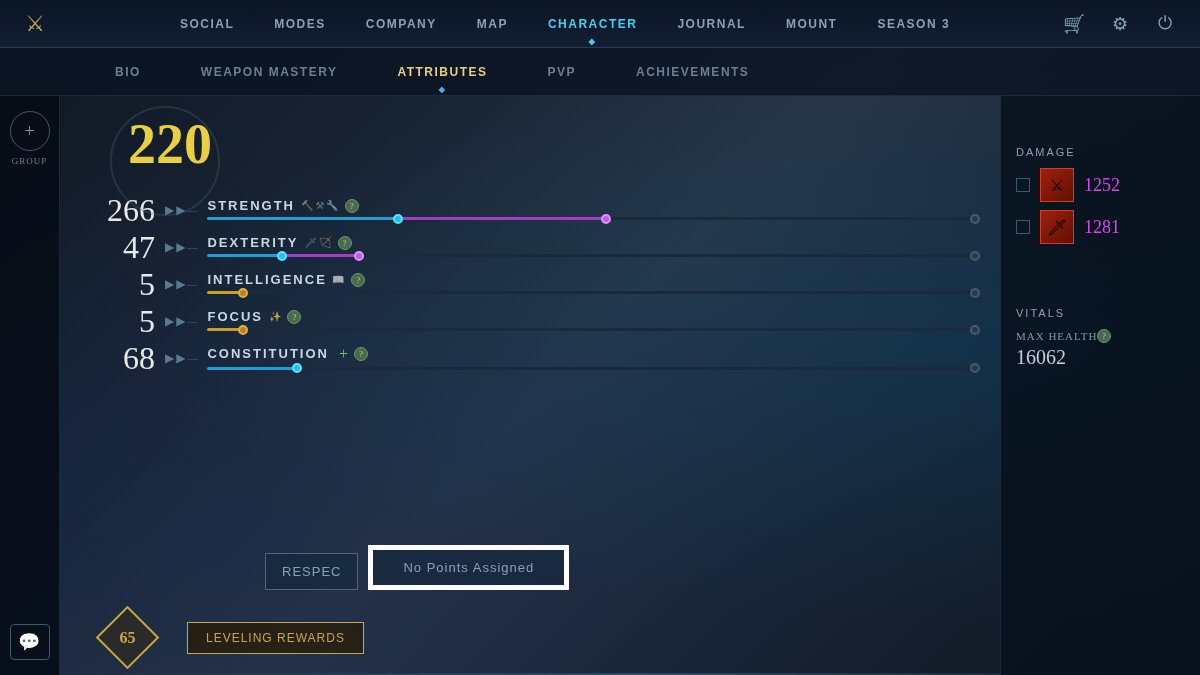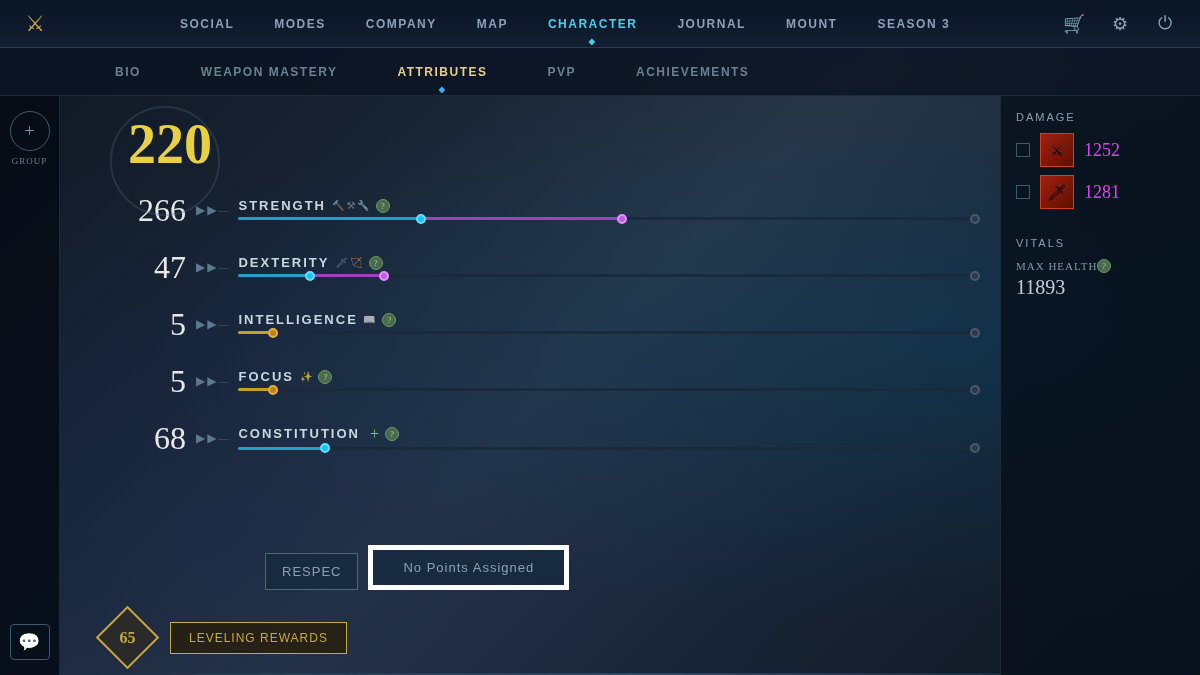--- a/index.html
+++ b/index.html
@@ -248,22 +248,21 @@
       letter-spacing: 2px;
       text-transform: uppercase;
       margin-top: 2px;
     }
 
     
     .stats-list {
       flex: 1;
       display: flex;
       flex-direction: column;
-      gap: 20px;
-      margin-left: 31px;
+      gap: 0;
     }
     .stat-row {
       display: flex;
       align-items: center;
       gap: 10px;
     }
     .stat-value {
       min-width: 55px;
       font-size: 32px;
       color: #e8e8e8;
@@ -421,21 +420,21 @@
       color: #8aa0b0;
       font-size: 13px;
       letter-spacing: 1px;
       cursor: pointer;
     }
 
     
     .level-rewards-row {
       display: flex;
       align-items: center;
-      gap: 15px;
+      gap: 32px;
       margin-top: 5px;
     }
     .level-badge {
       width: 55px;
       height: 55px;
       position: relative;
       display: flex;
       align-items: center;
       justify-content: center;
     }
@@ -475,20 +474,21 @@
       flex-direction: column;
       gap: 20px;
     }
     .panel-section-title {
       color: #8aa0b0;
       font-size: 11px;
       letter-spacing: 2px;
       text-transform: uppercase;
       font-family: 'Arial', sans-serif;
       margin-bottom: 10px;
+      margin-top: 35px;
     }
     .damage-item {
       display: flex;
       align-items: center;
       gap: 10px;
       margin-bottom: 8px;
     }
     .damage-icon {
       width: 34px;
       height: 34px;
@@ -754,20 +754,20 @@
         <span class="damage-value">1281</span>
       </div>
     </div>
     <div class="vitals-section">
       <div class="panel-section-title">VITALS</div>
       <div class="vital-row">
         <div class="vital-label">
           <span>Max Health</span>
           <div class="help-icon">?</div>
         </div>
-        <div class="vital-value">11893</div>
+        <div class="vital-value">16062</div>
       </div>
     </div>
   </div>
 
 </div>
 
 <div class="bottom-bar"></div>
 
 </body></html>

